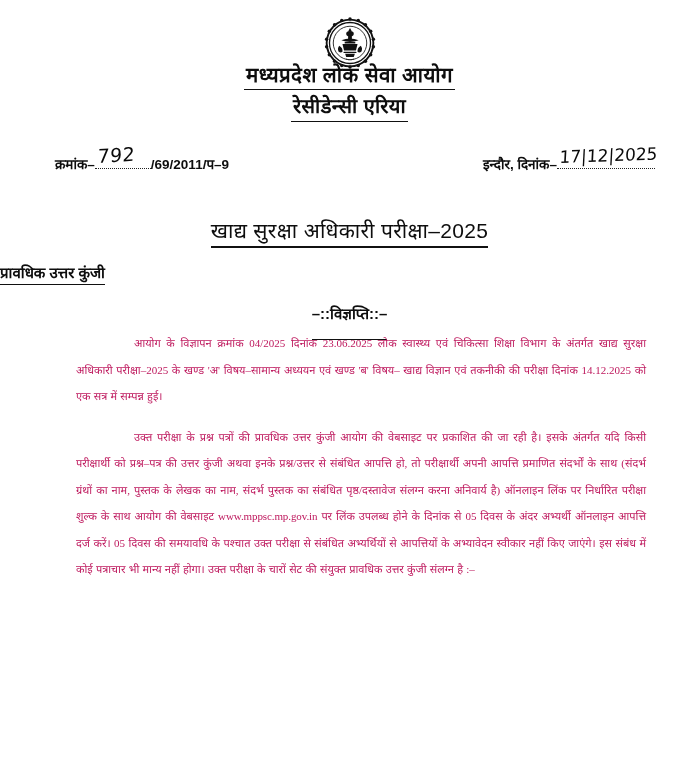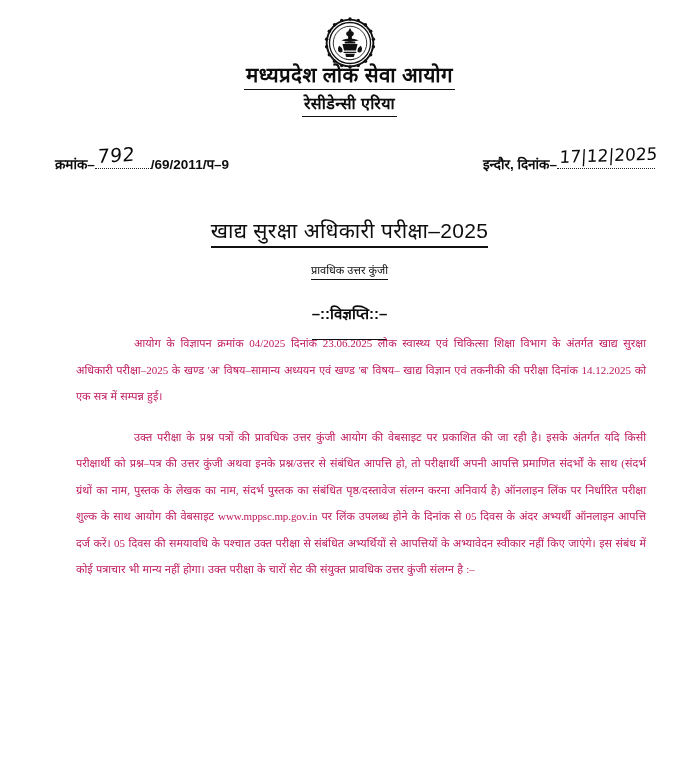--- a/index.html
+++ b/index.html
@@ -49,21 +49,21 @@
     color: #0d0d0d;
     letter-spacing: .4px;
     line-height: 1.28;
   }
   .header-line > span {
     display: inline-block;
     border-bottom: 1.6px solid #111;
     padding: 0 2px 1px 2px;
   }
   .hl-1 { font-size: 20.5px; }
-  .hl-2 { font-size: 16px; margin-top: 4px; }
+  .hl-2 { font-size: 20px; margin-top: 4px; }
   .hl-3 { font-size: 17px; margin-top: 4px; }
 
   
   .ref-row {
     position: absolute;
     left: 55px;
     top: 155px;
     width: 600px;
     height: 30px;
     font-family: "Liberation Sans", "DejaVu Sans", sans-serif;
@@ -126,24 +126,24 @@
   .doc-title > span {
     display: inline-block;
     border-bottom: 2px solid #111;
     padding-bottom: 2px;
   }
   .doc-subtitle {
     position: absolute;
     left: 0;
     top: 262px;
     width: 699px;
-    text-align: center;
-    font-family: "Liberation Sans", "DejaVu Sans", sans-serif;
-    font-weight: 400;
-    font-size: 11px;
+    text-align: left;
+    font-family: "Liberation Sans", "DejaVu Sans", sans-serif;
+    font-weight: 700;
+    font-size: 15px;
     color: #0d0d0d;
   }
   .doc-subtitle > span {
     display: inline-block;
     border-bottom: 1.6px solid #111;
     padding-bottom: 2px;
   }
   .notice-tag {
     position: absolute;
     left: 0;

